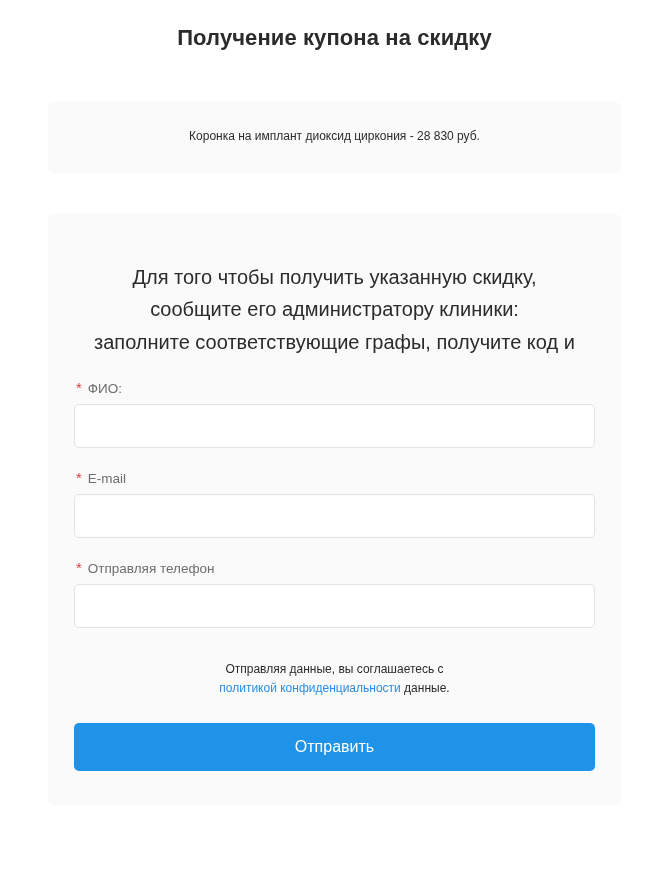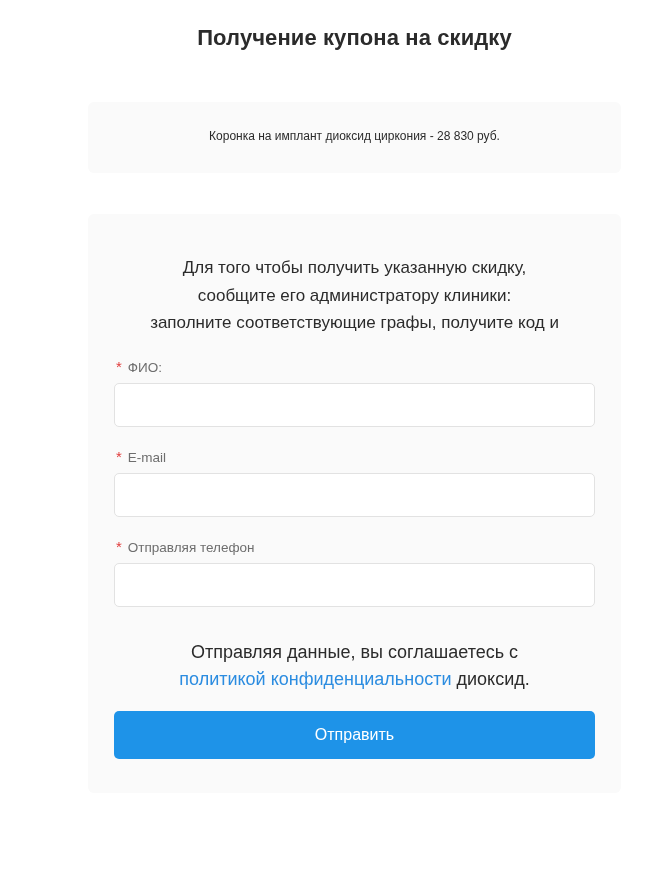--- a/index.html
+++ b/index.html
@@ -12,21 +12,20 @@
     height: 871px;
     font-family: "Liberation Sans", sans-serif;
     color: #2c2c2c;
     overflow: hidden;
   }
   .page {
     width: 669px;
     height: 871px;
     box-sizing: border-box;
     position: relative;
-    padding-left: 40px;
   }
   .page-title {
     text-align: center;
     font-size: 22px;
     font-weight: 700;
     color: #2b2b2b;
     letter-spacing: 0.1px;
     padding-top: 24px;
     line-height: 1.3;
   }
@@ -46,24 +45,25 @@
   }
   .form-card {
     margin: 41px 48px 0 48px;
     background: #fafafa;
     border-radius: 6px;
     padding: 40px 26px 34px 26px;
     box-sizing: border-box;
   }
   .form-intro {
     text-align: center;
-    font-size: 17px;
+    font-size: 20px;
     line-height: 1.62;
     color: #2b2b2b;
     padding: 0 12px;
+    margin-top: 7px;
   }
   .field {
     margin-top: 22px;
   }
   .field:first-of-type {
     margin-top: 28px;
   }
   .field-label {
     font-size: 13.5px;
     color: #6e6e6e;
@@ -88,35 +88,35 @@
     background: #ffffff;
     font-family: "Liberation Sans", sans-serif;
     font-size: 15px;
     color: #2b2b2b;
     padding: 0 12px;
     outline: none;
   }
   .consent {
     margin-top: 32px;
     text-align: center;
-    font-size: 18px;
+    font-size: 12px;
     line-height: 1.55;
     color: #2b2b2b;
   }
   .consent a,
   .consent .link {
     color: #2b8ce0;
     text-decoration: none;
     cursor: pointer;
     margin-top: 20px;
   }
   .submit-btn {
     display: block;
     width: 100%;
-    margin-top: 17px;
+    margin-top: 26px;
     height: 48px;
     border: none;
     border-radius: 5px;
     background: #1e93e8;
     color: #ffffff;
     font-family: "Liberation Sans", sans-serif;
     font-size: 16px;
     cursor: pointer;
   }
 </style>
@@ -159,20 +159,20 @@
       <div class="field-label">
         <span class="req-star">*</span>
         <span>Отправляя телефон</span>
       </div>
       <input class="text-input" type="text" placeholder="" style="">
     </div>
 
     <div class="consent">
       <div>Отправляя данные, вы соглашаетесь с</div>
       <div>
-        <span class="link">политикой конфиденциальности</span><span> диоксид.</span>
+        <span class="link">политикой конфиденциальности</span><span> данные.</span>
       </div>
     </div>
 
     <button class="submit-btn">Отправить</button>
 
   </div>
 </div>
 
 </body></html>

